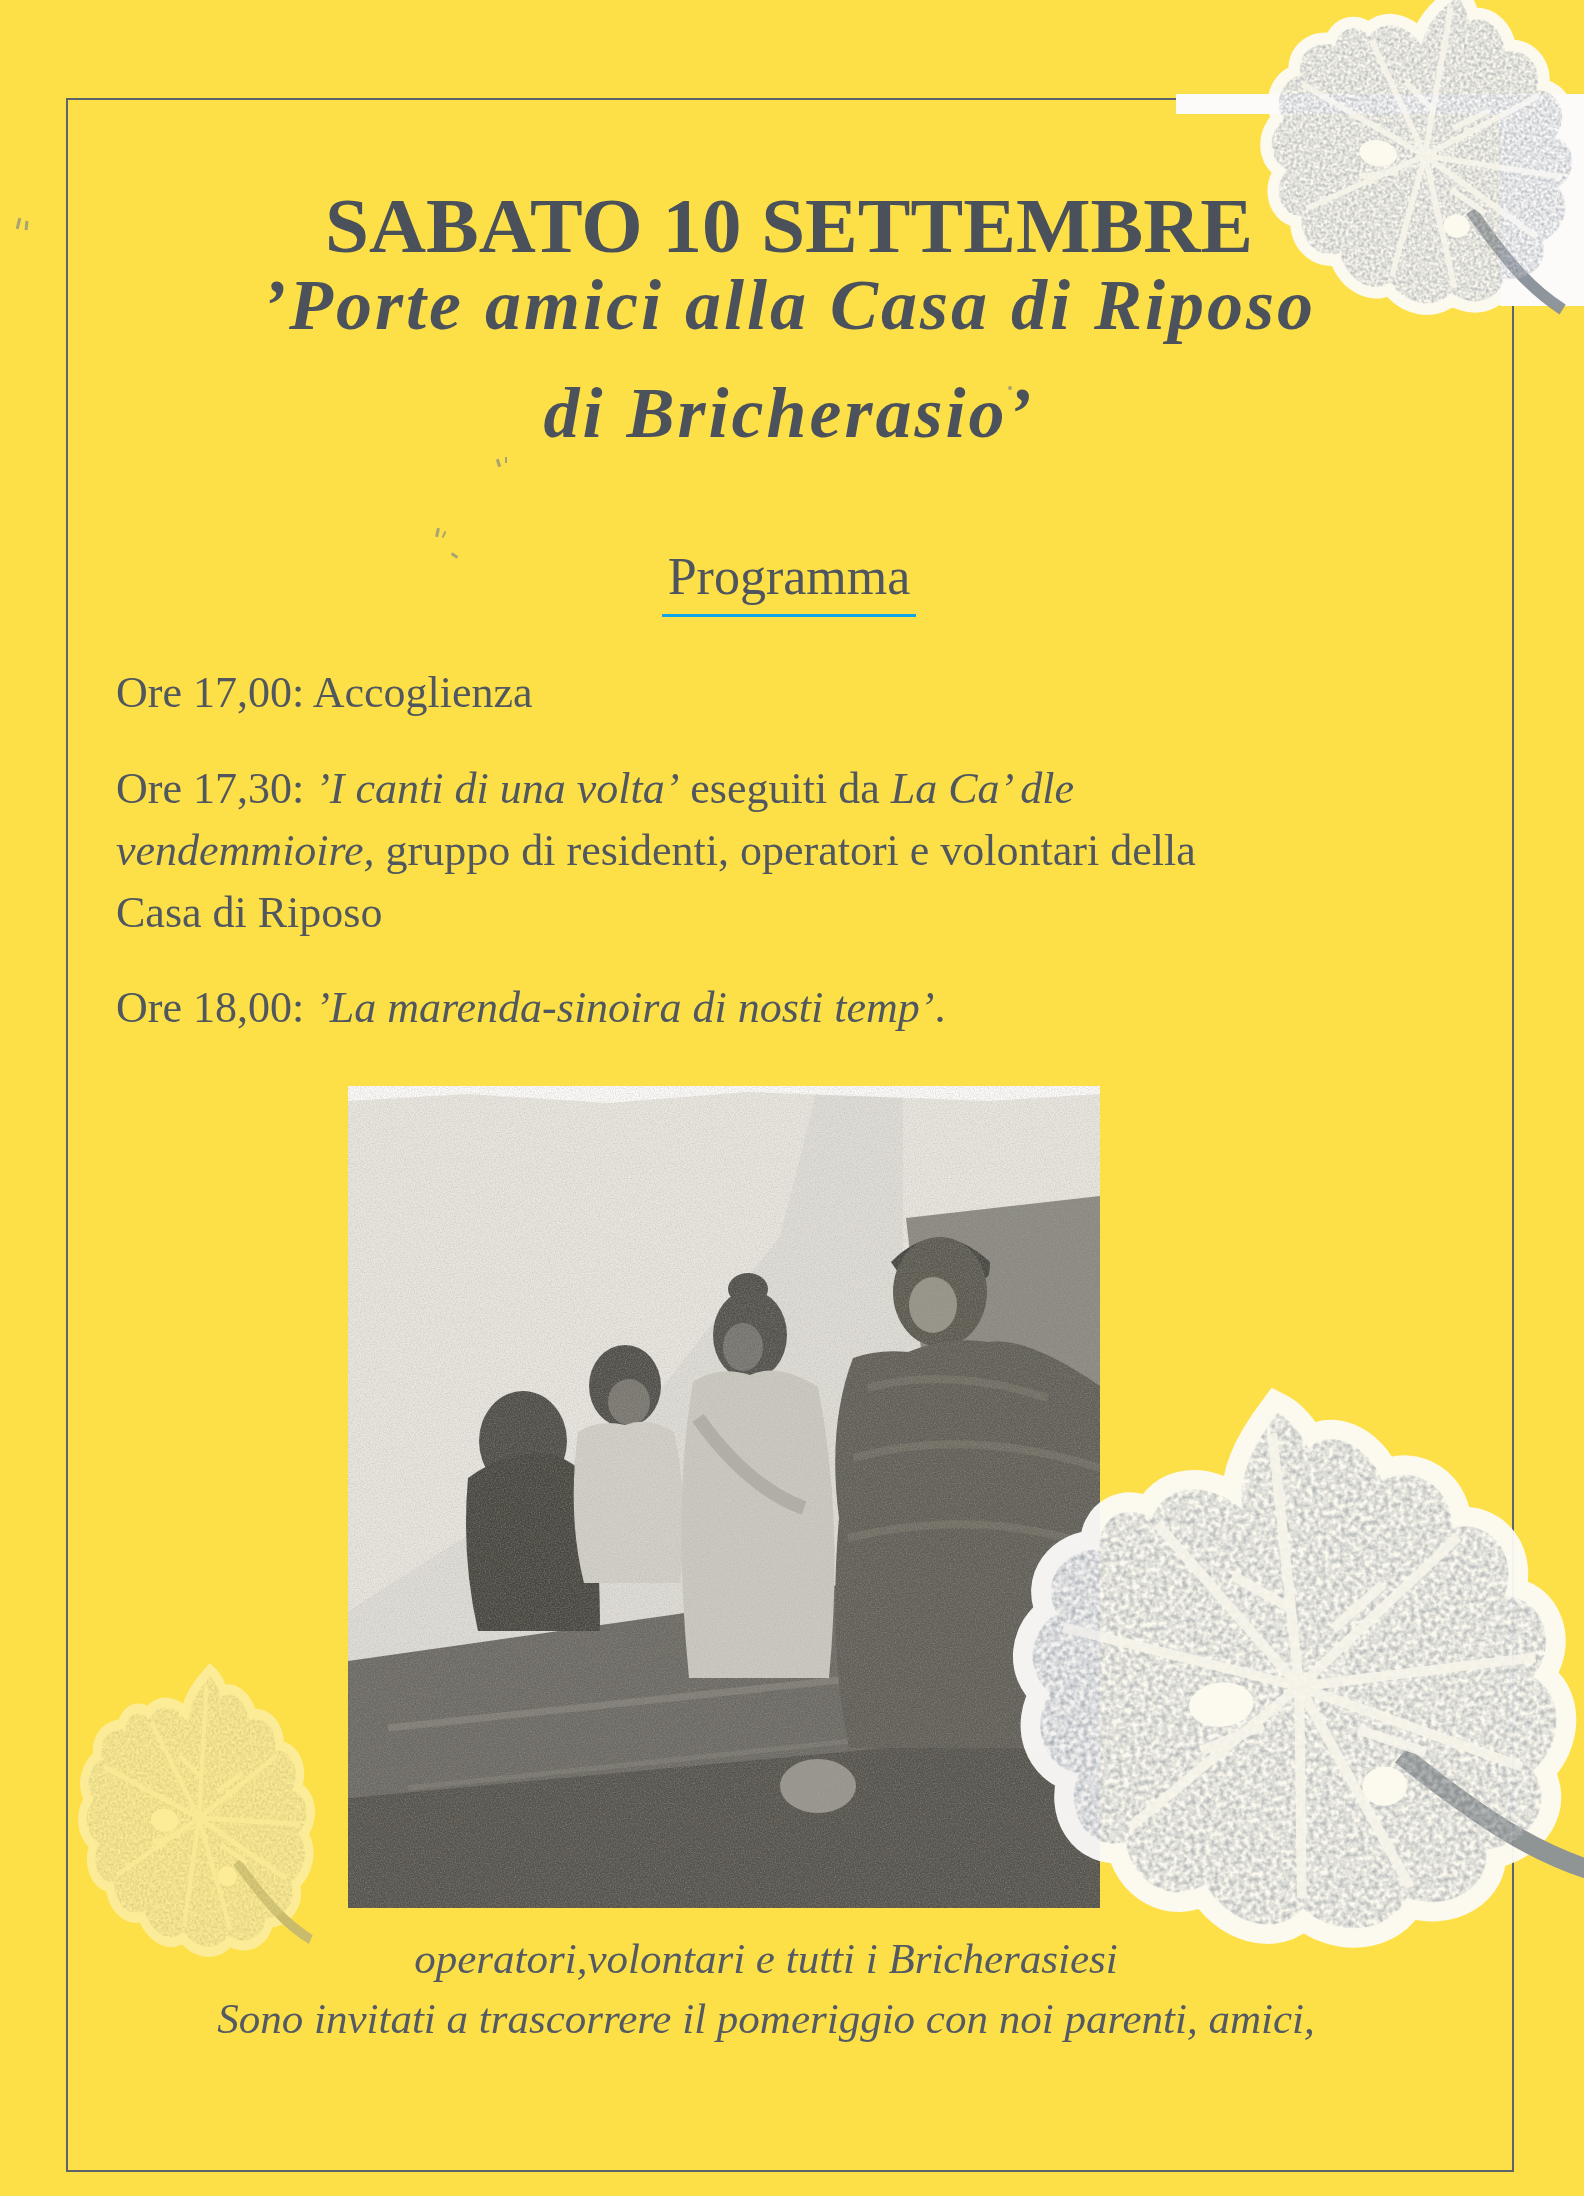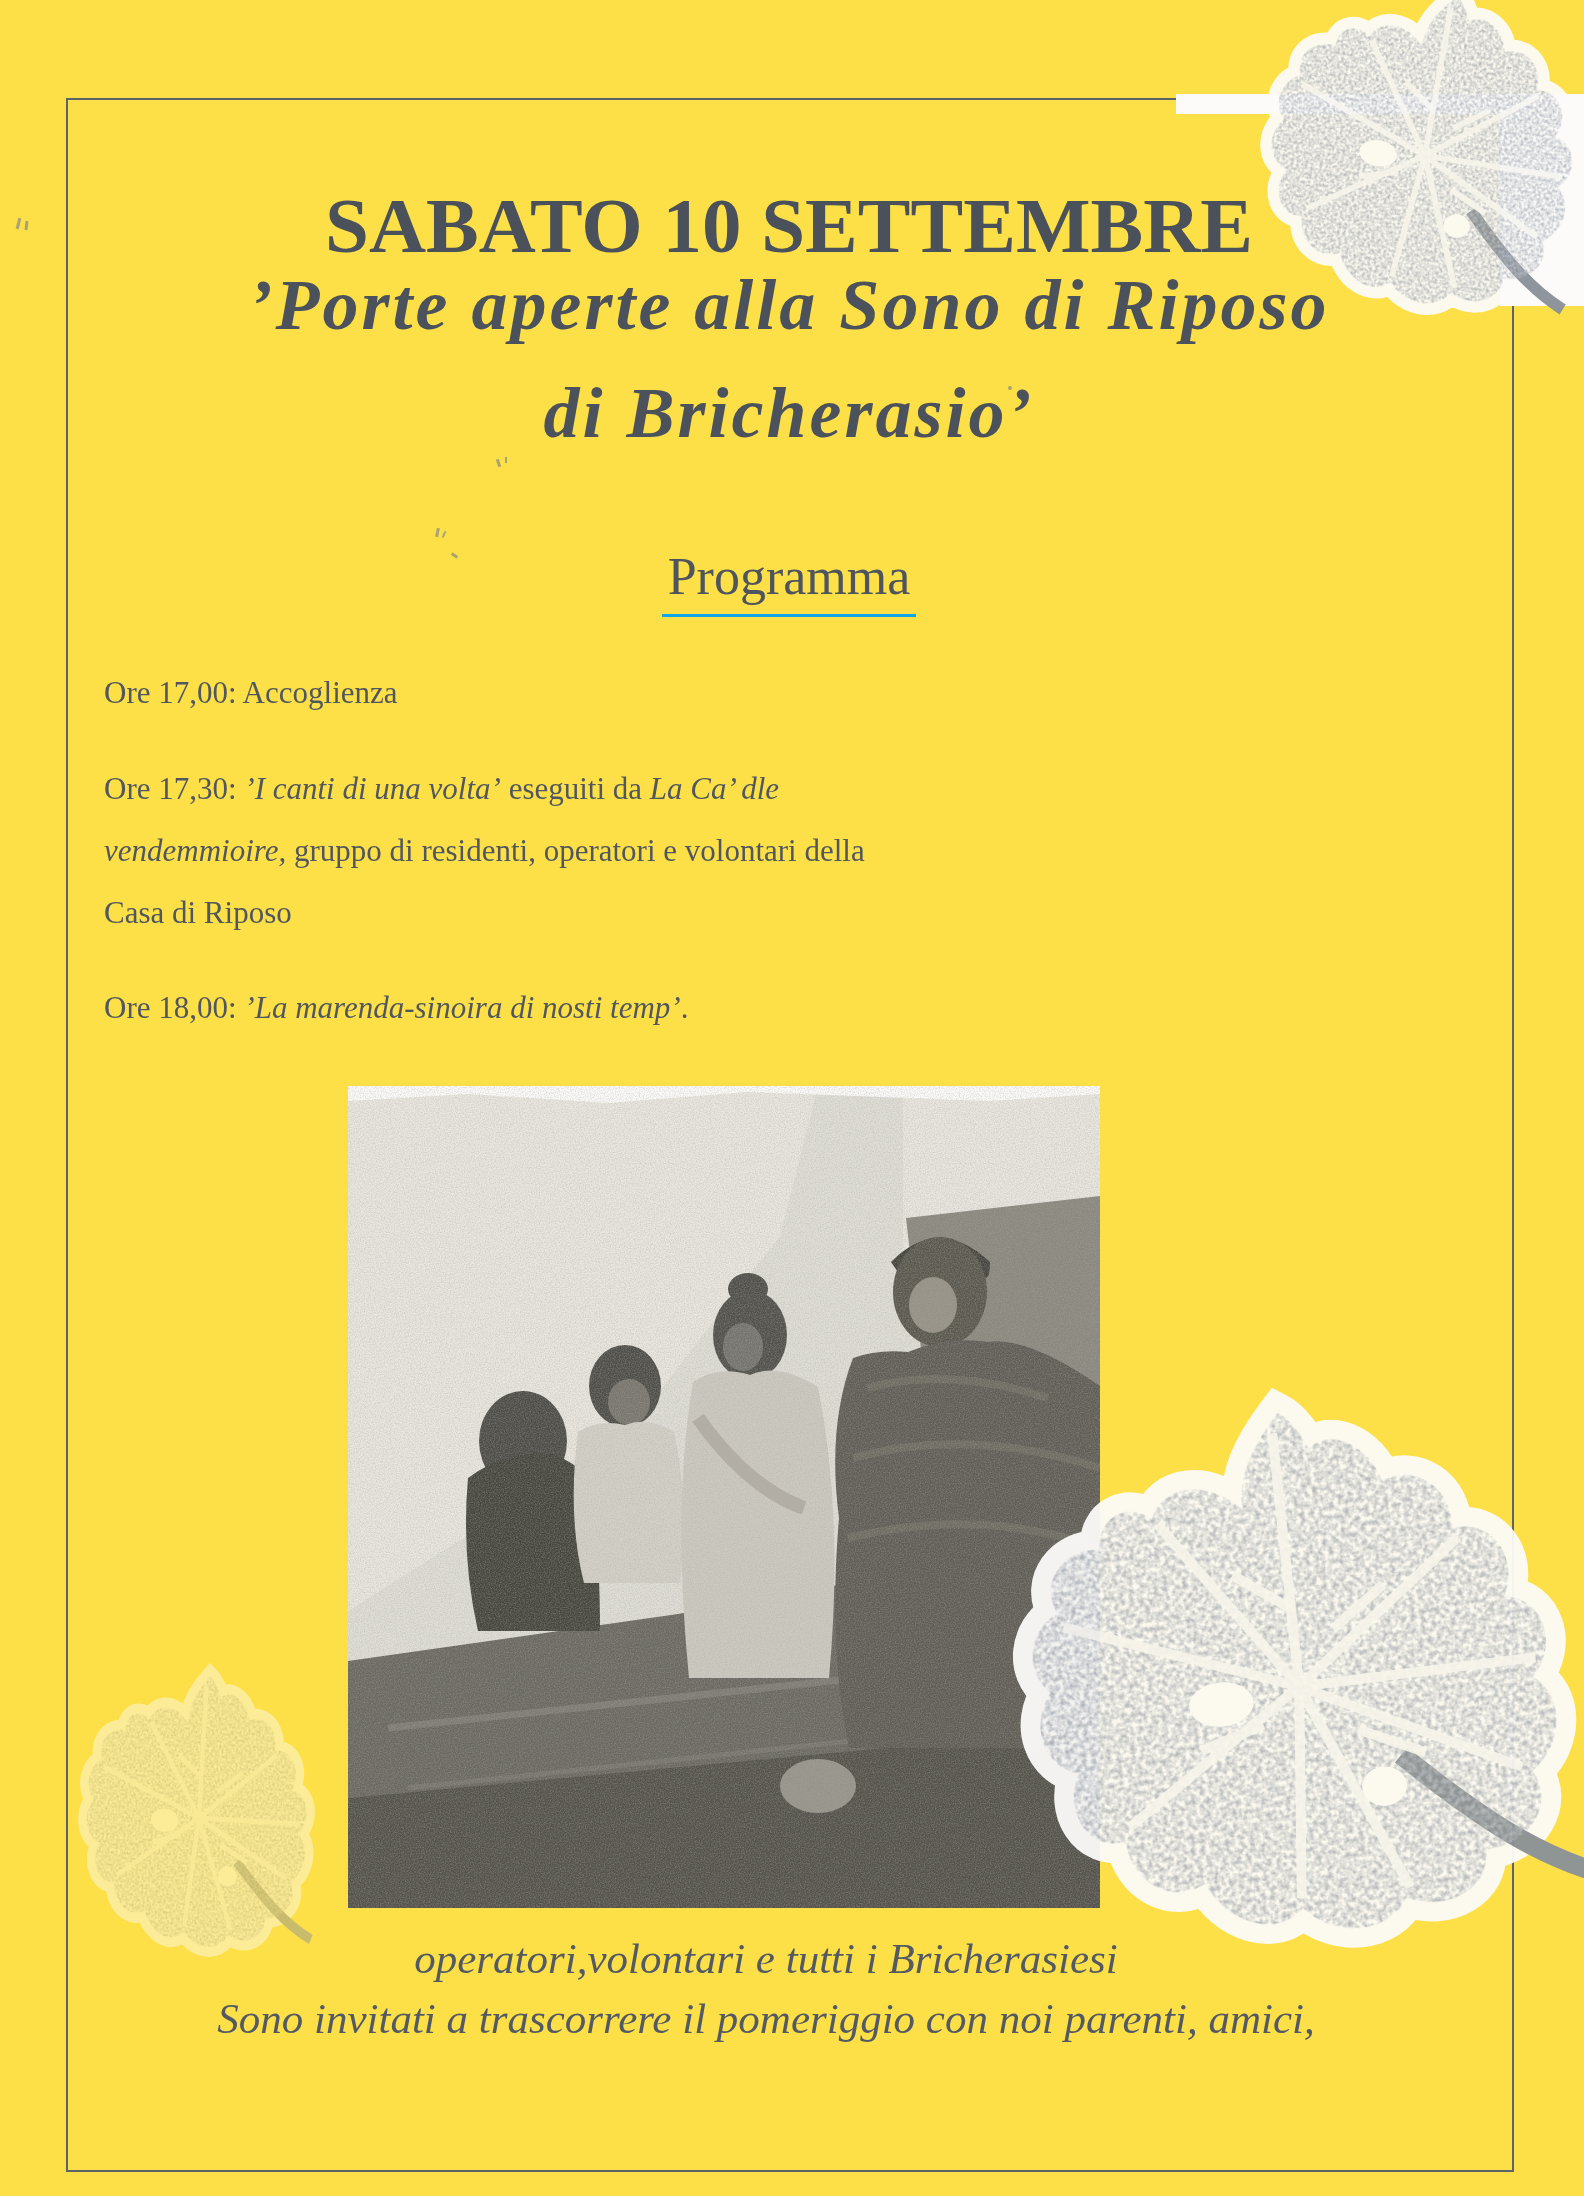--- a/index.html
+++ b/index.html
@@ -53,22 +53,22 @@
     font-size:52px;
     line-height:1.2;
     color:#4f555e;
   }
   .program-heading .u{
     display:inline-block;
     border-bottom:3px solid #0ea5e9;
     padding:0 6px 6px 6px;
   }
   .body-item{
-    position:absolute;left:104px;width:1330px;
-    font-size:31px;
+    position:absolute;left:116px;width:1330px;
+    font-size:44px;
     line-height:62px;
     color:#51575f;
   }
   .body-item i{font-style:italic;}
   .item1{top:662px;}
   .item2{top:758px;}
   .item3{top:977px;}
   .footer-line{
     position:absolute;left:66px;width:1400px;
     text-align:center;
@@ -151,21 +151,21 @@
   <div class="speck sp2b"></div>
   <div class="speck sp3a"></div>
   <div class="speck sp3b"></div>
   <div class="speck sp4"></div>
   <div class="speck sp5"></div>
 
   <div class="textlayer">
     <div class="title-wrap">
       <h1 class="main-title">SABATO 10 SETTEMBRE</h1>
     </div>
-    <div class="subtitle l1">’Porte aperte alla Sono di Riposo</div>
+    <div class="subtitle l1">’Porte amici alla Casa di Riposo</div>
     <div class="subtitle l2">di Bricherasio’</div>
 
     <div class="program-heading">
       <span class="u">Programma</span>
     </div>
 
     <div class="body-item item1">Ore 17,00: Accoglienza</div>
 
     <div class="body-item item2">
       <div><span>Ore 17,30: </span><i>’I canti di una volta’</i><span> eseguiti da </span><i>La Ca’ dle</i></div>

